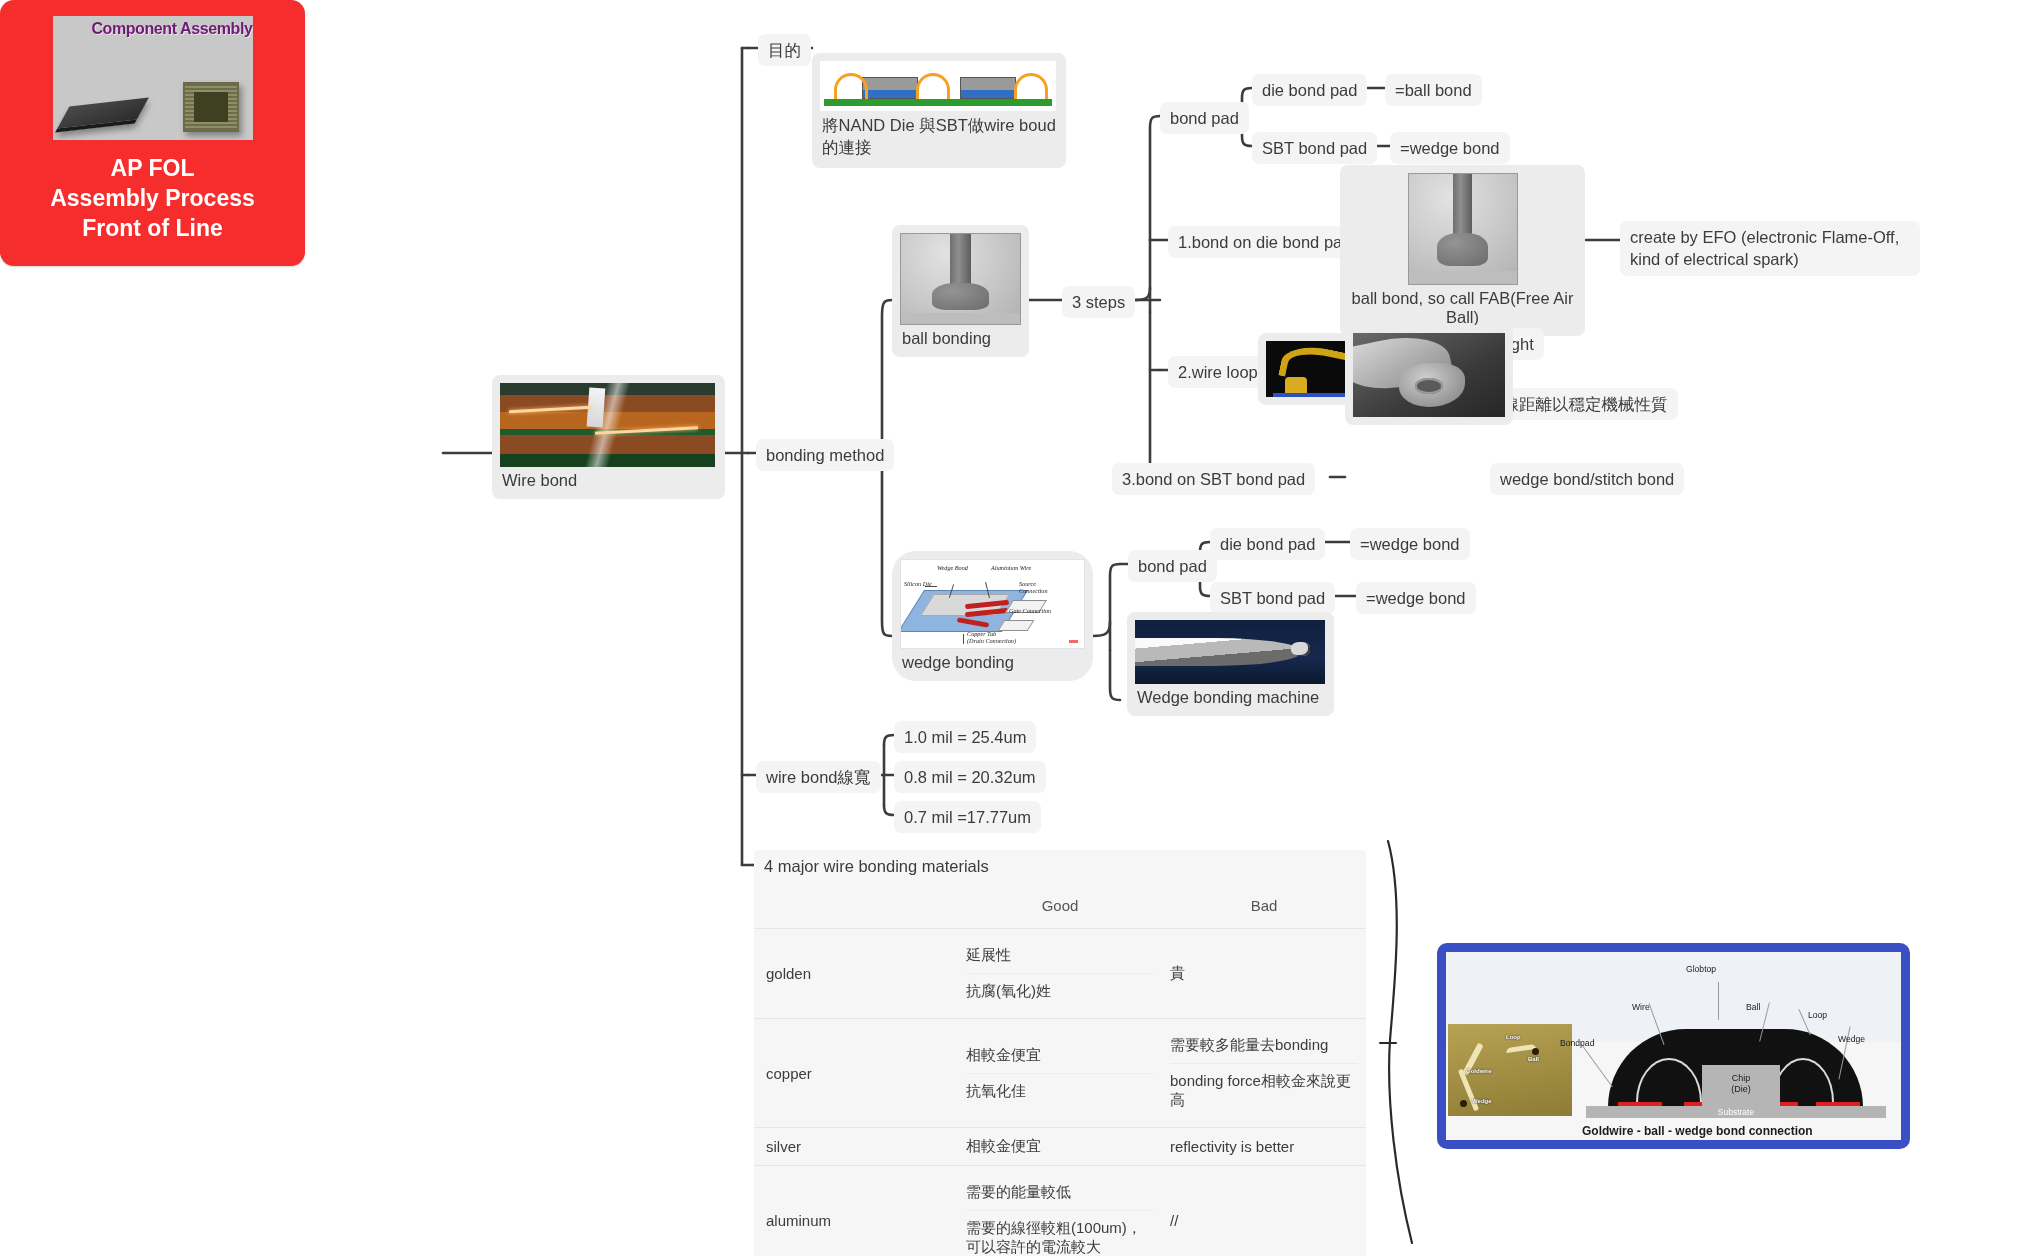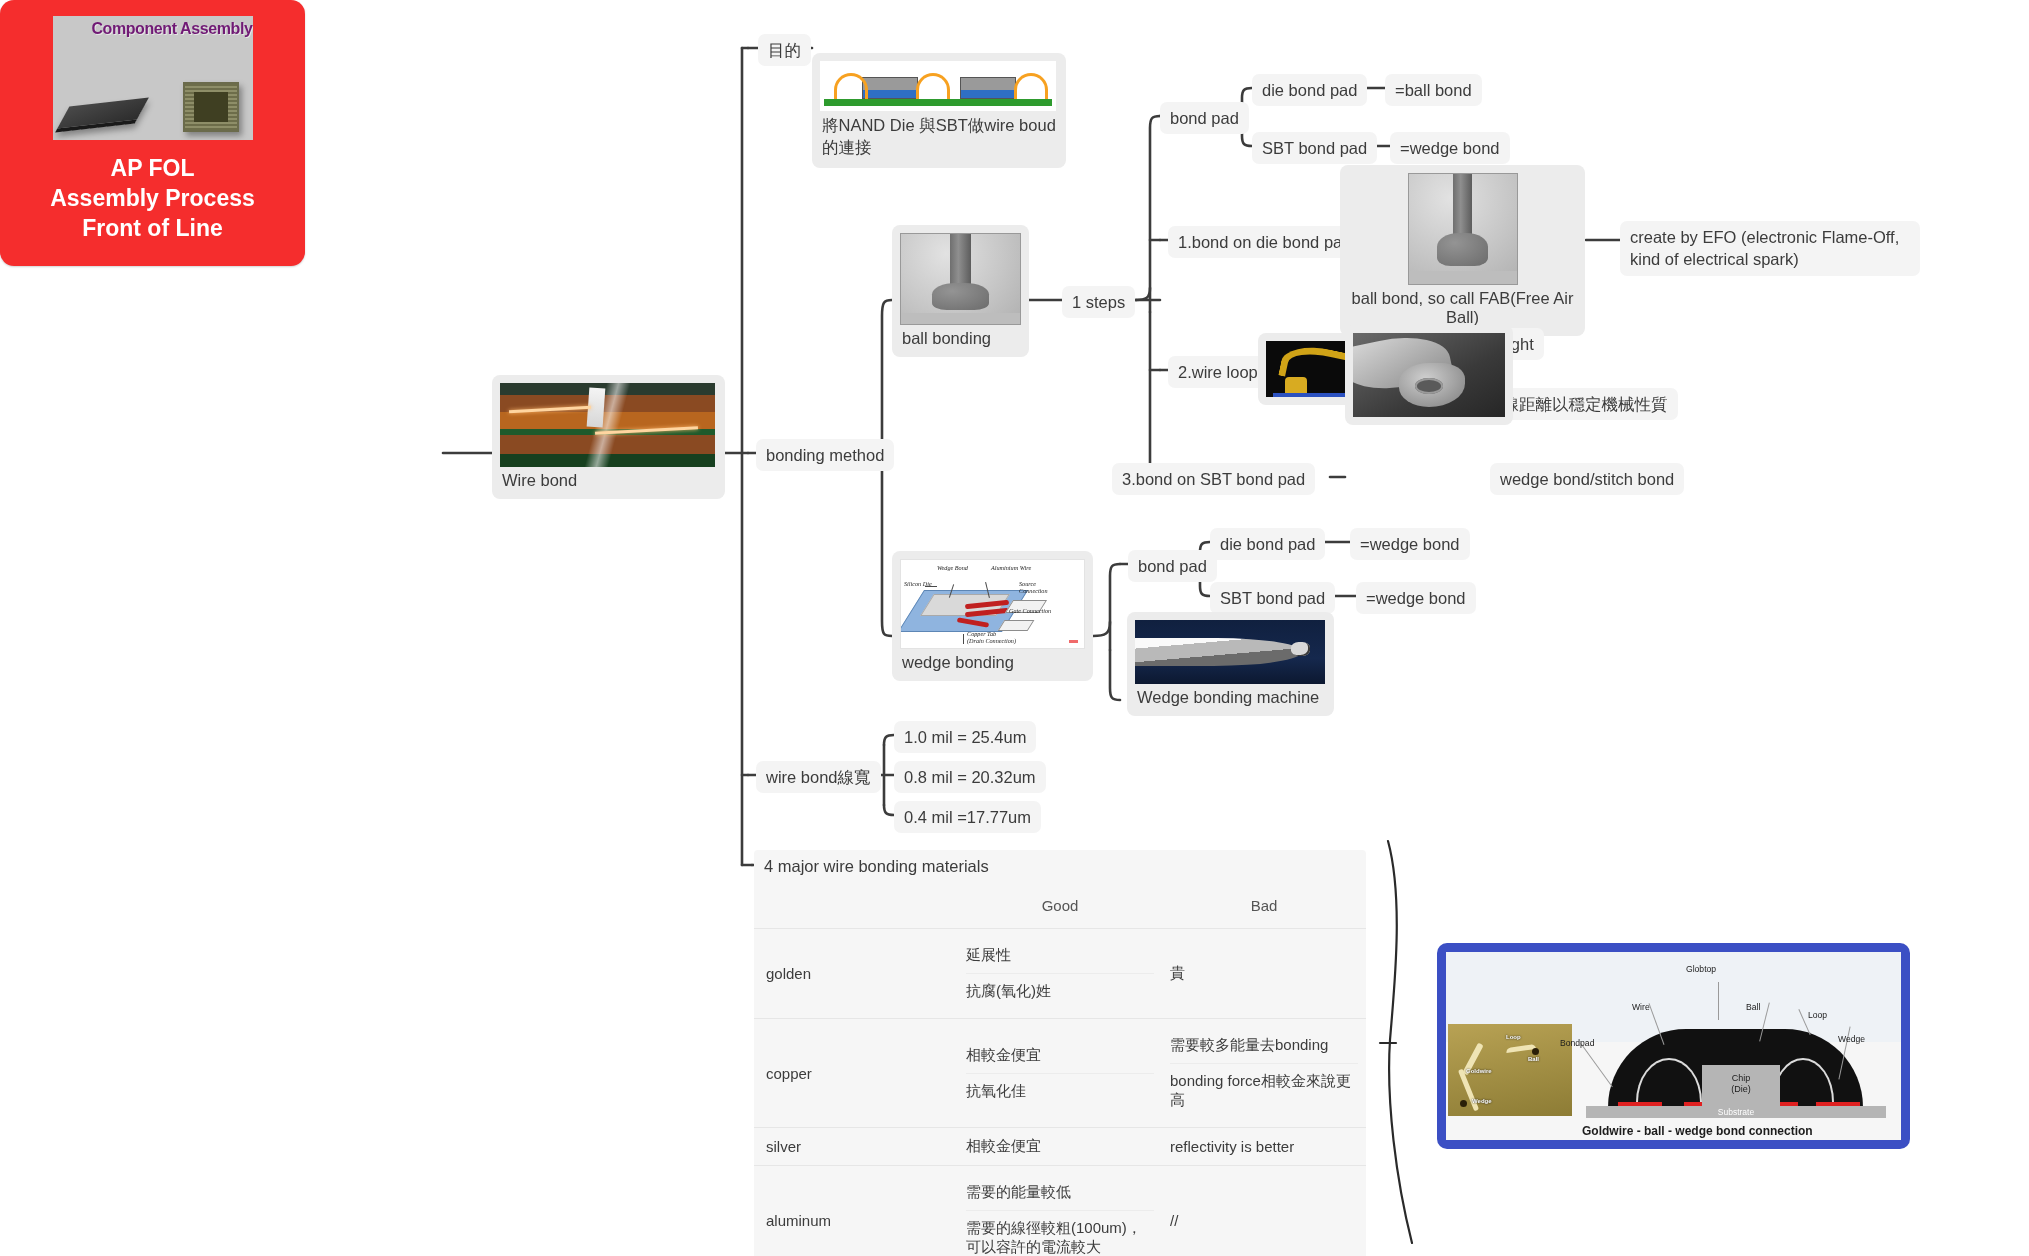--- a/index.html
+++ b/index.html
@@ -238,21 +238,21 @@
   #stitch-photo .foot::after {
     content: "";
     position: absolute; left: 24%; top: 34%;
     width: 42%; height: 36%;
     background: #5a5a5a;
     border-radius: 50%;
     box-shadow: inset 0 0 0 2px #9a9a9a;
   }
 
   
-  #card-wedge { left: 892px; top: 551px; width: 201px; }
+  #card-wedge { left: 892px; top: 551px; width: 201px; border-radius: 24px; }
   #wedge-diagram {
     width: 185px; height: 90px;
     background: #ffffff;
     position: relative; overflow: hidden;
     border: 1px solid #e3e3e3;
   }
   #wedge-diagram .slab {
     position: absolute; left: 10px; top: 30px;
     width: 104px; height: 42px;
     background: #8fb4df;
@@ -589,21 +589,21 @@
     <span>=ball bond</span>
   </div>
   <div class="node" style="left:1252px;top:132px;">
     <span>SBT bond pad</span>
   </div>
   <div class="node" style="left:1390px;top:132px;">
     <span>=wedge bond</span>
   </div>
 
   <div class="node" style="left:1062px;top:286px;">
-    <span>1 steps</span>
+    <span>3 steps</span>
   </div>
 
   <div class="node" style="left:1168px;top:226px;">
     <span>1.bond on die bond pad</span>
   </div>
   <div class="card" id="card-fab">
     <div class="sem-ball thumb">
       <div class="stem"></div>
         <div class="ball"></div>
         <div class="base"></div>
@@ -697,21 +697,21 @@
   <div class="node" style="left:756px;top:761px;">
     <span>wire bond線寬</span>
   </div>
   <div class="node" style="left:894px;top:721px;">
     <span>1.0 mil = 25.4um</span>
   </div>
   <div class="node" style="left:894px;top:761px;">
     <span>0.8 mil = 20.32um</span>
   </div>
   <div class="node" style="left:894px;top:801px;">
-    <span>0.4 mil =17.77um</span>
+    <span>0.7 mil =17.77um</span>
   </div>
 
   <div id="mat-table">
     <div id="mat-title">4 major wire bonding materials</div>
     <table>
       <thead>
         <tr>
           <th></th>
           <th>Good</th>
           <th>Bad</th>

